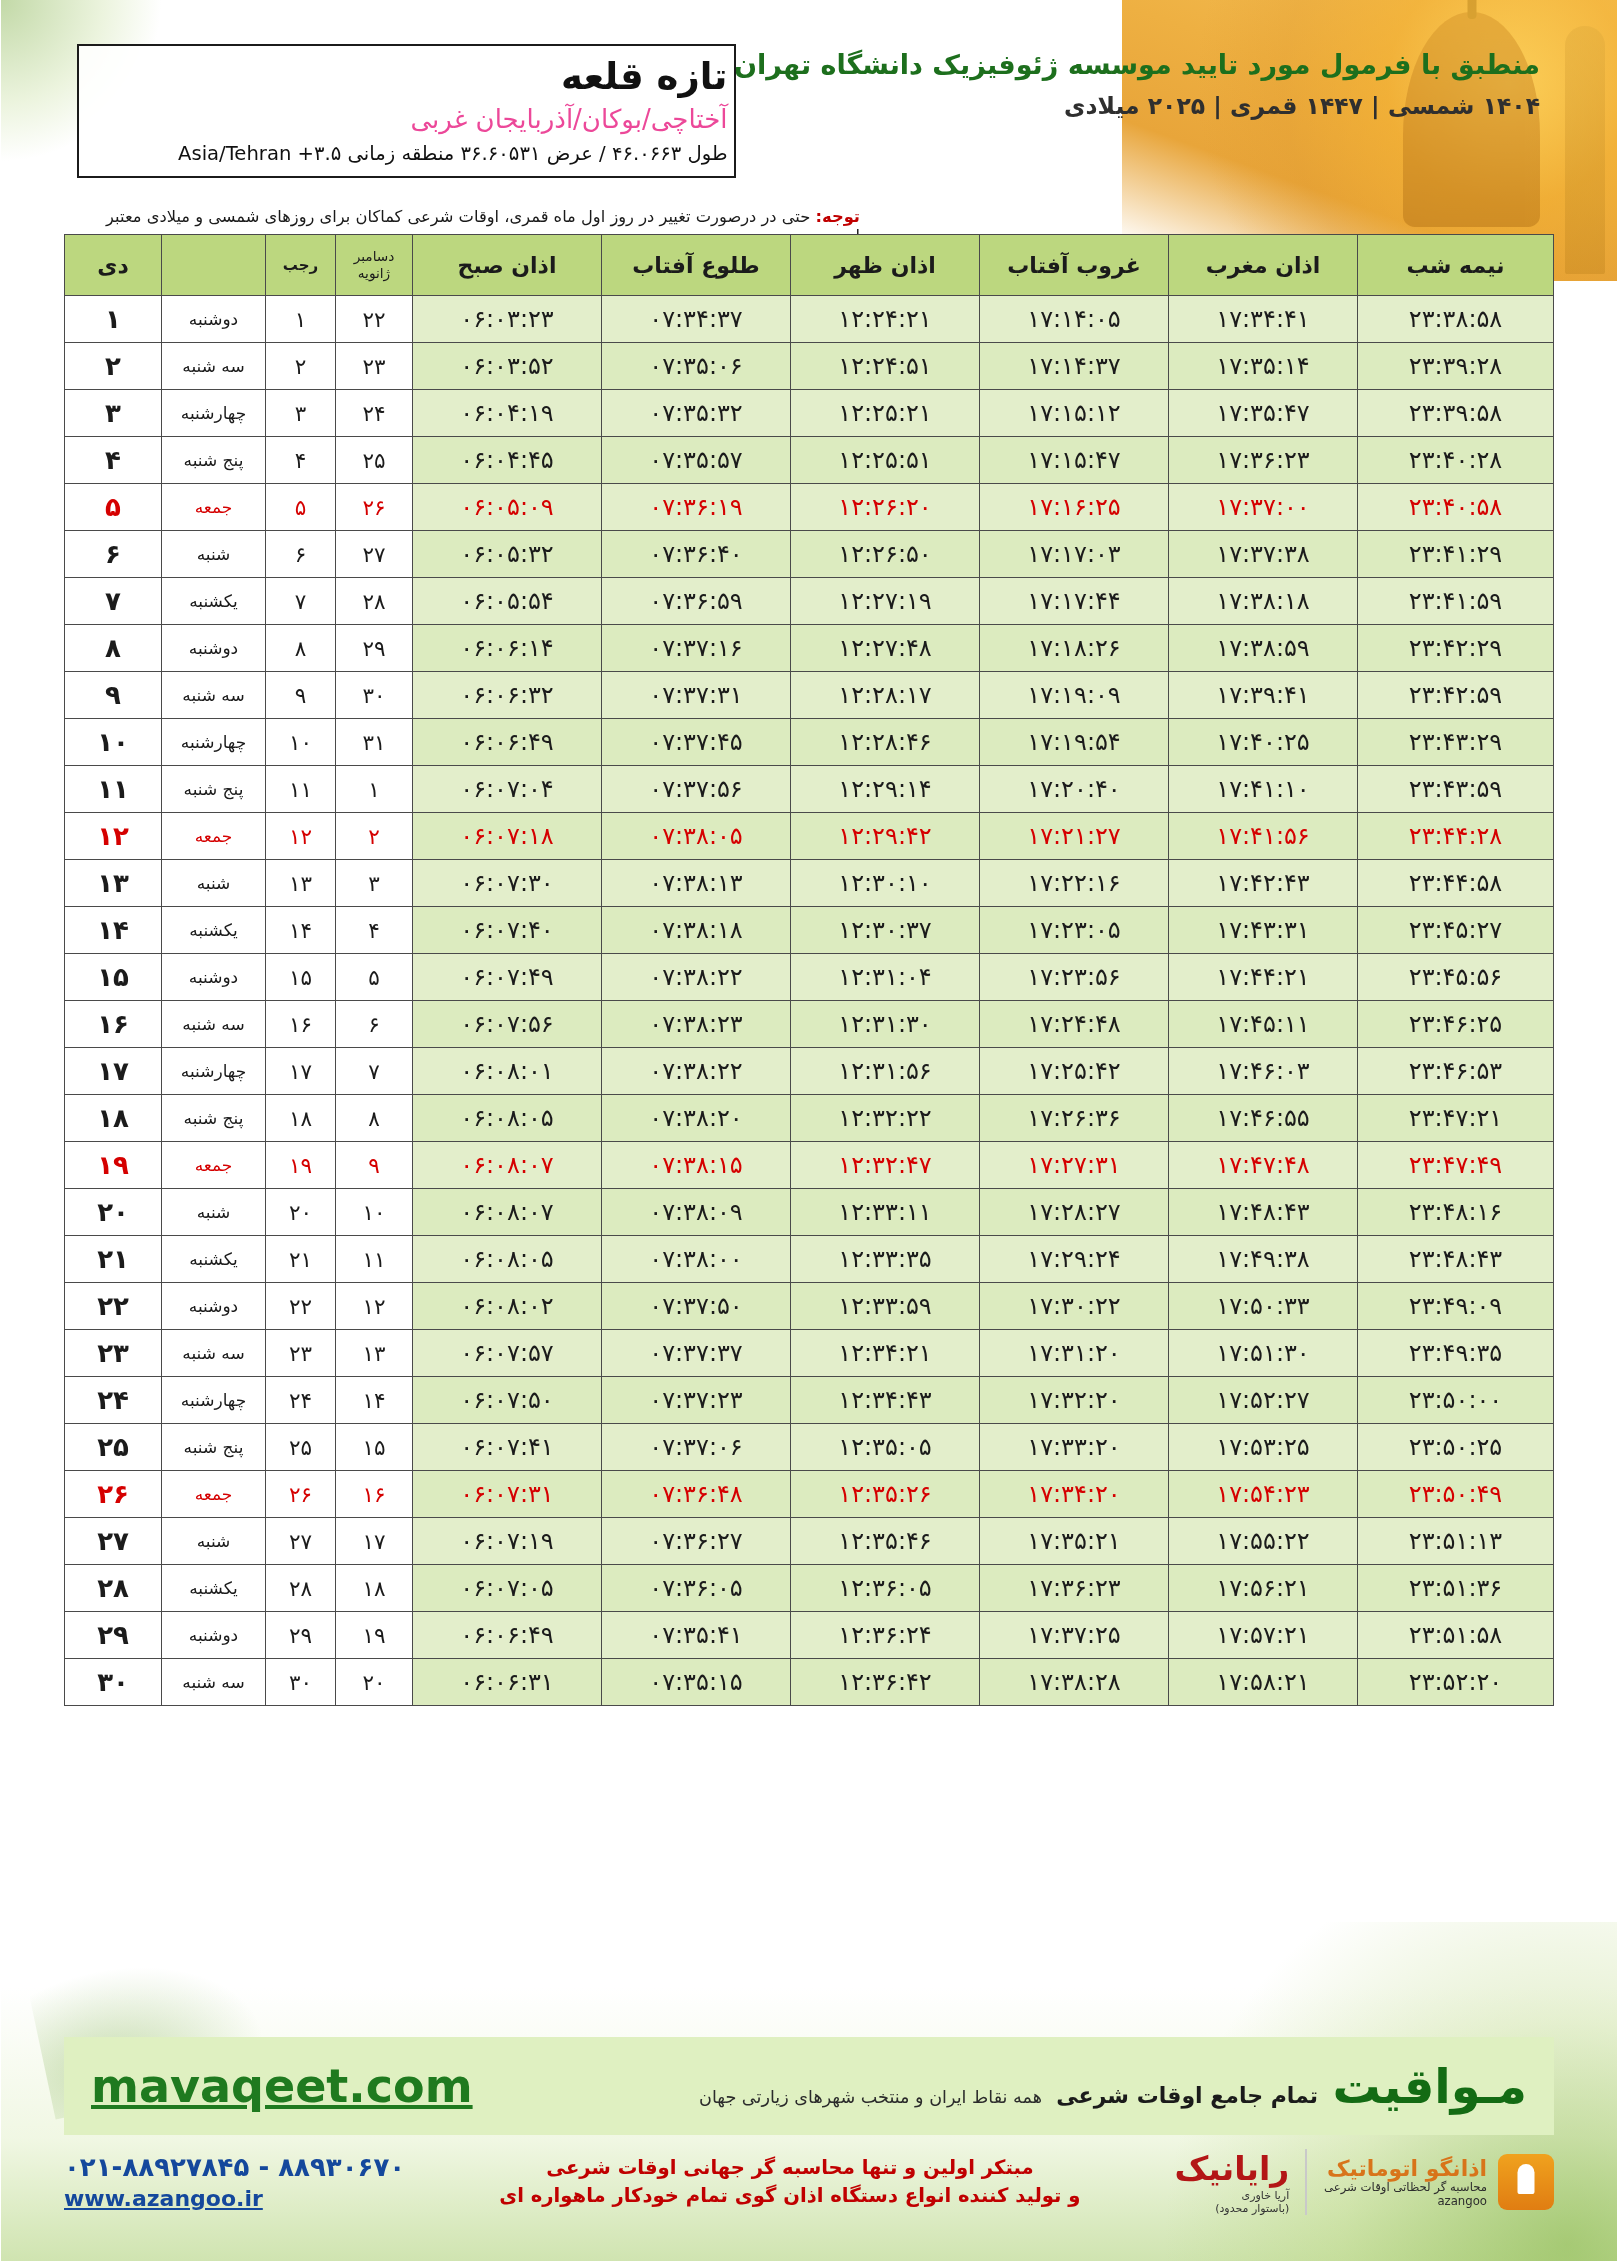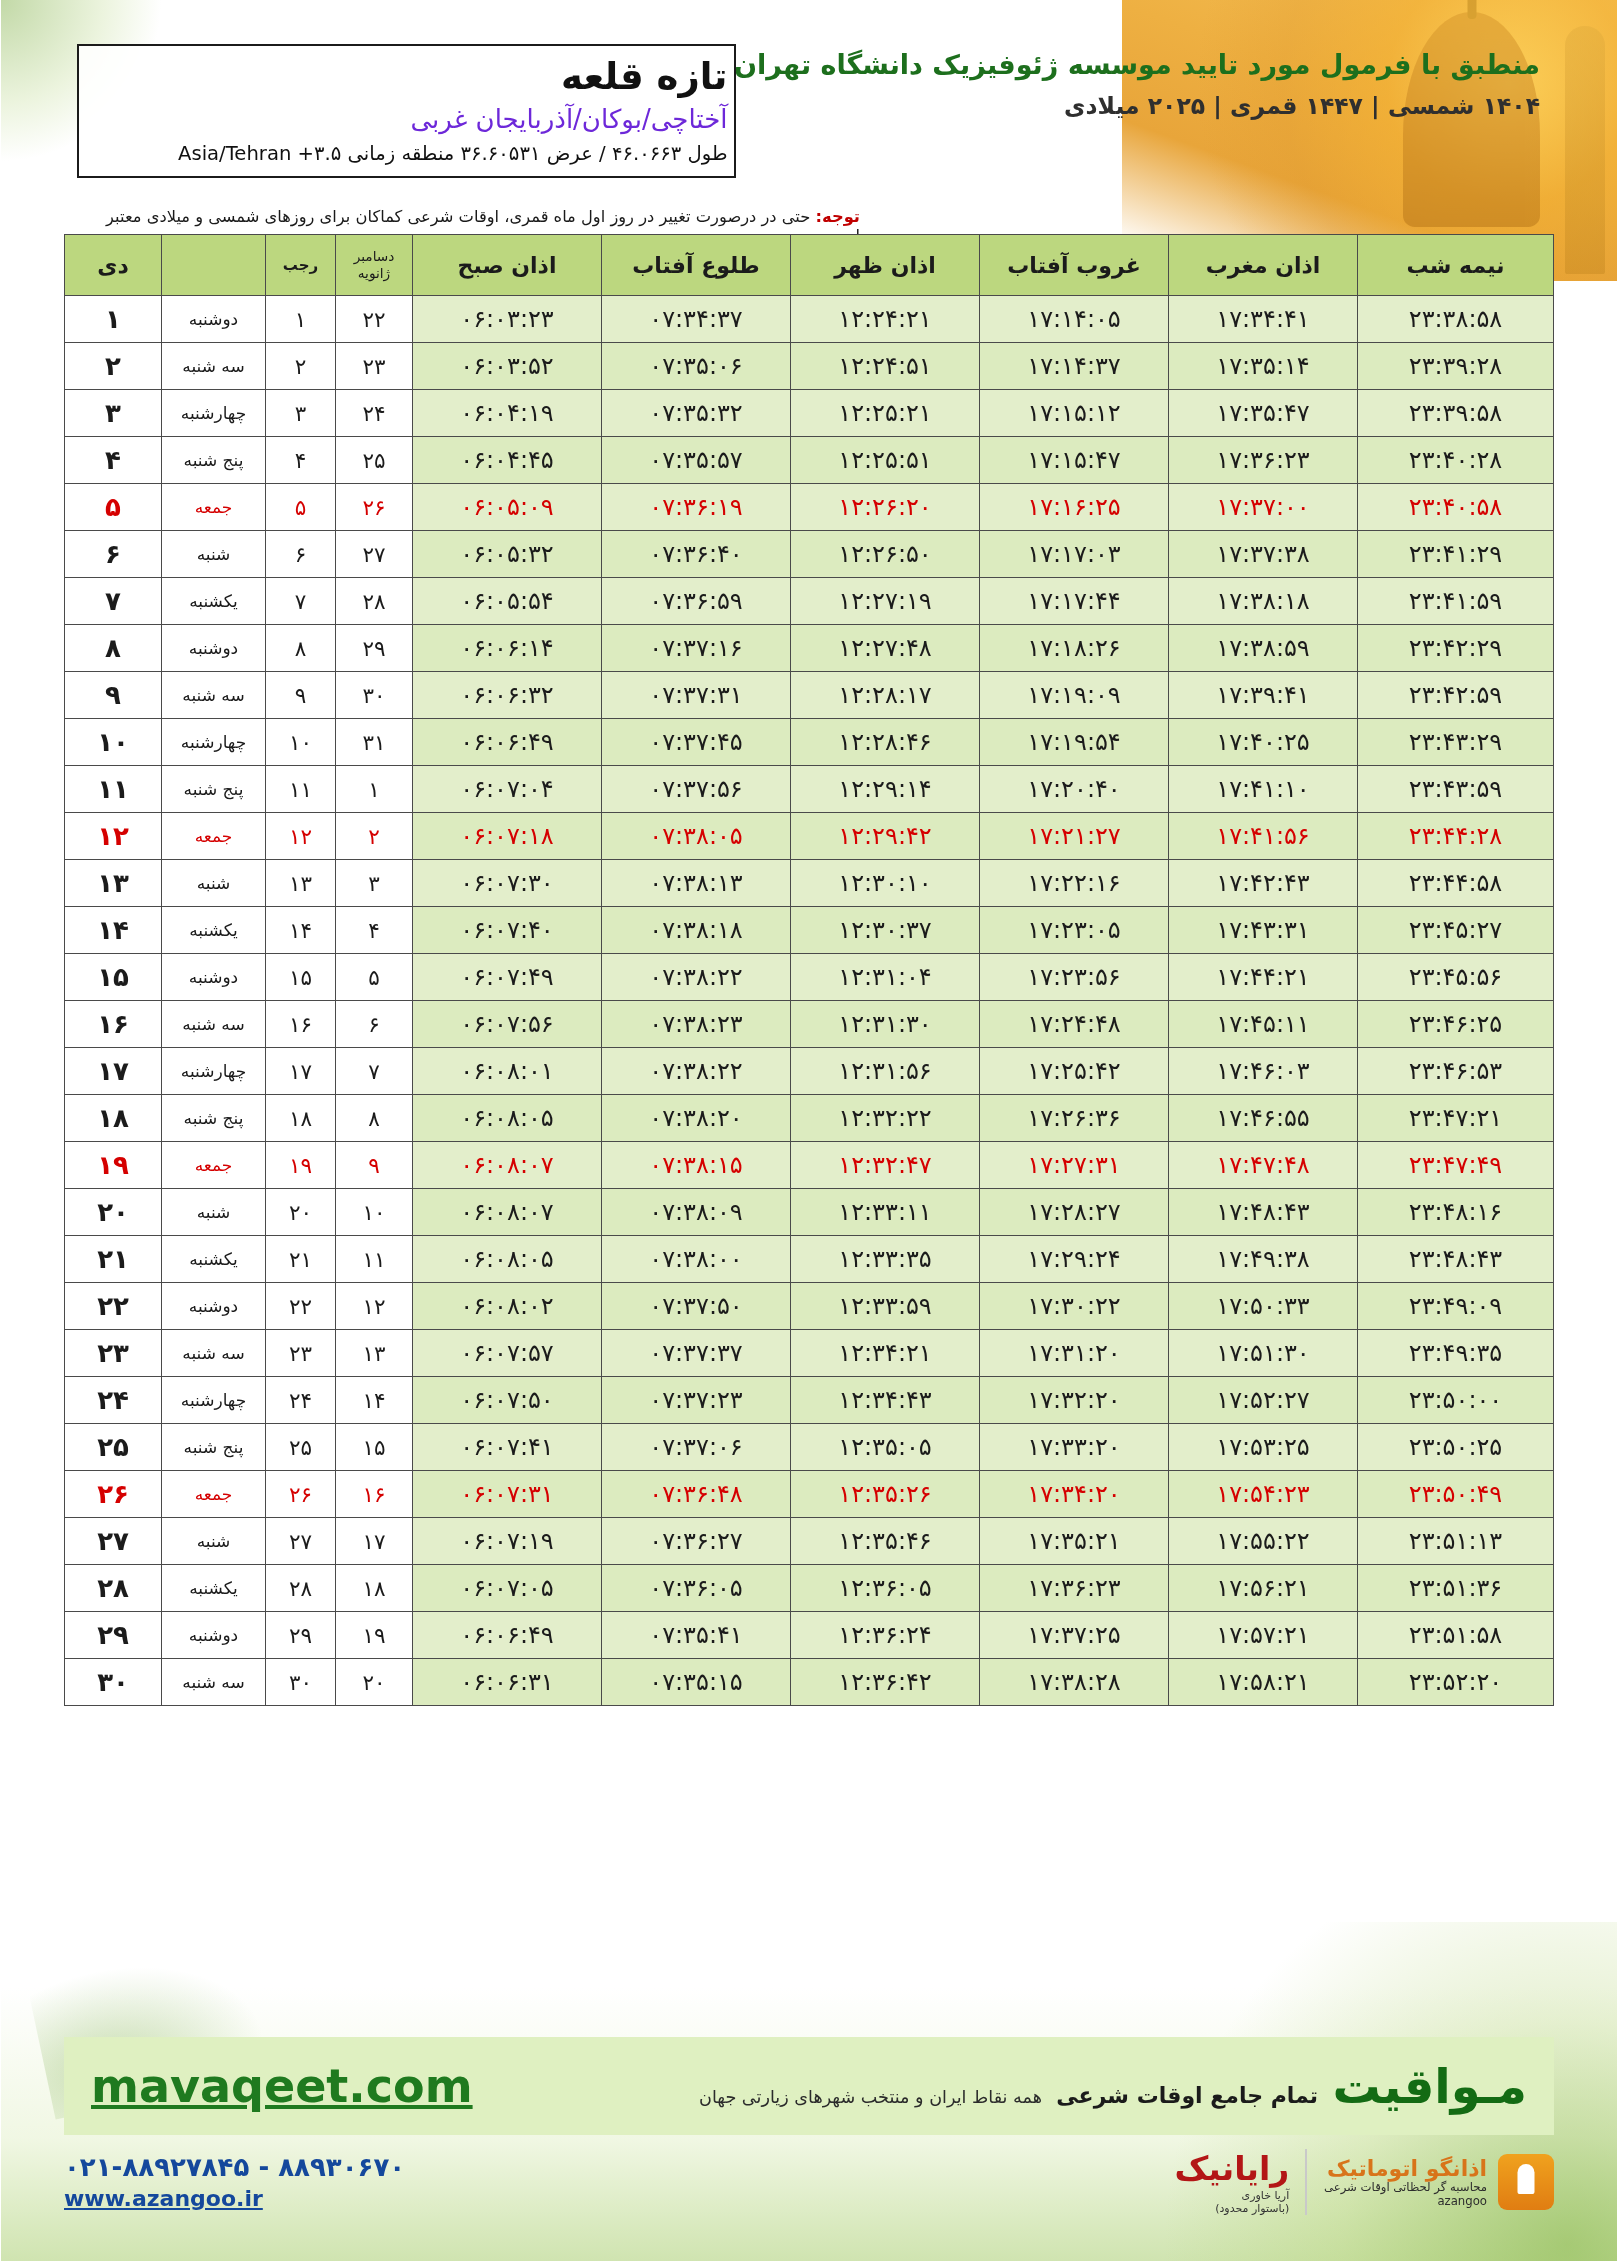--- a/index.html
+++ b/index.html
@@ -124,21 +124,21 @@
     box-sizing: border-box;
   }
   .loc-name {
     font-size: 37px;
     font-weight: bold;
     color: #111;
     line-height: 1.1;
   }
   .loc-region {
     font-size: 26px;
-    color: #6d28d9;
+    color: #ec4899;
     margin-top: 6.5px;
   }
   .loc-coords {
     font-size: 19.6px;
     color: #111;
     margin-top: 7.8px;
     direction: rtl;
   }
 
   .note {
@@ -771,20 +771,24 @@
             <div class="logo-az-sub">azangoo</div>
           </div>
         </div>
         <div class="logo-rayanic">
           <div class="logo-ray-title">رایانیک</div>
           <div class="logo-ray-sub">آریا خاوری</div>
           <div class="logo-ray-sub">(باستوار محدود)</div>
         </div>
       </div>
 
+      <div class="footer-desc">
+        <div>مبتکر اولین و تنها محاسبه گر جهانی اوقات شرعی</div>
+        <div>و تولید کننده انواع دستگاه اذان گوی تمام خودکار ماهواره ای</div>
+      </div>
 
       <div class="footer-contact">
         <div class="phone">۰۲۱-۸۸۹۲۷۸۴۵ - ۸۸۹۳۰۶۷۰</div>
         <a class="web" href="#">www.azangoo.ir</a>
       </div>
     </div>
   </div>
 </div>
 
 

